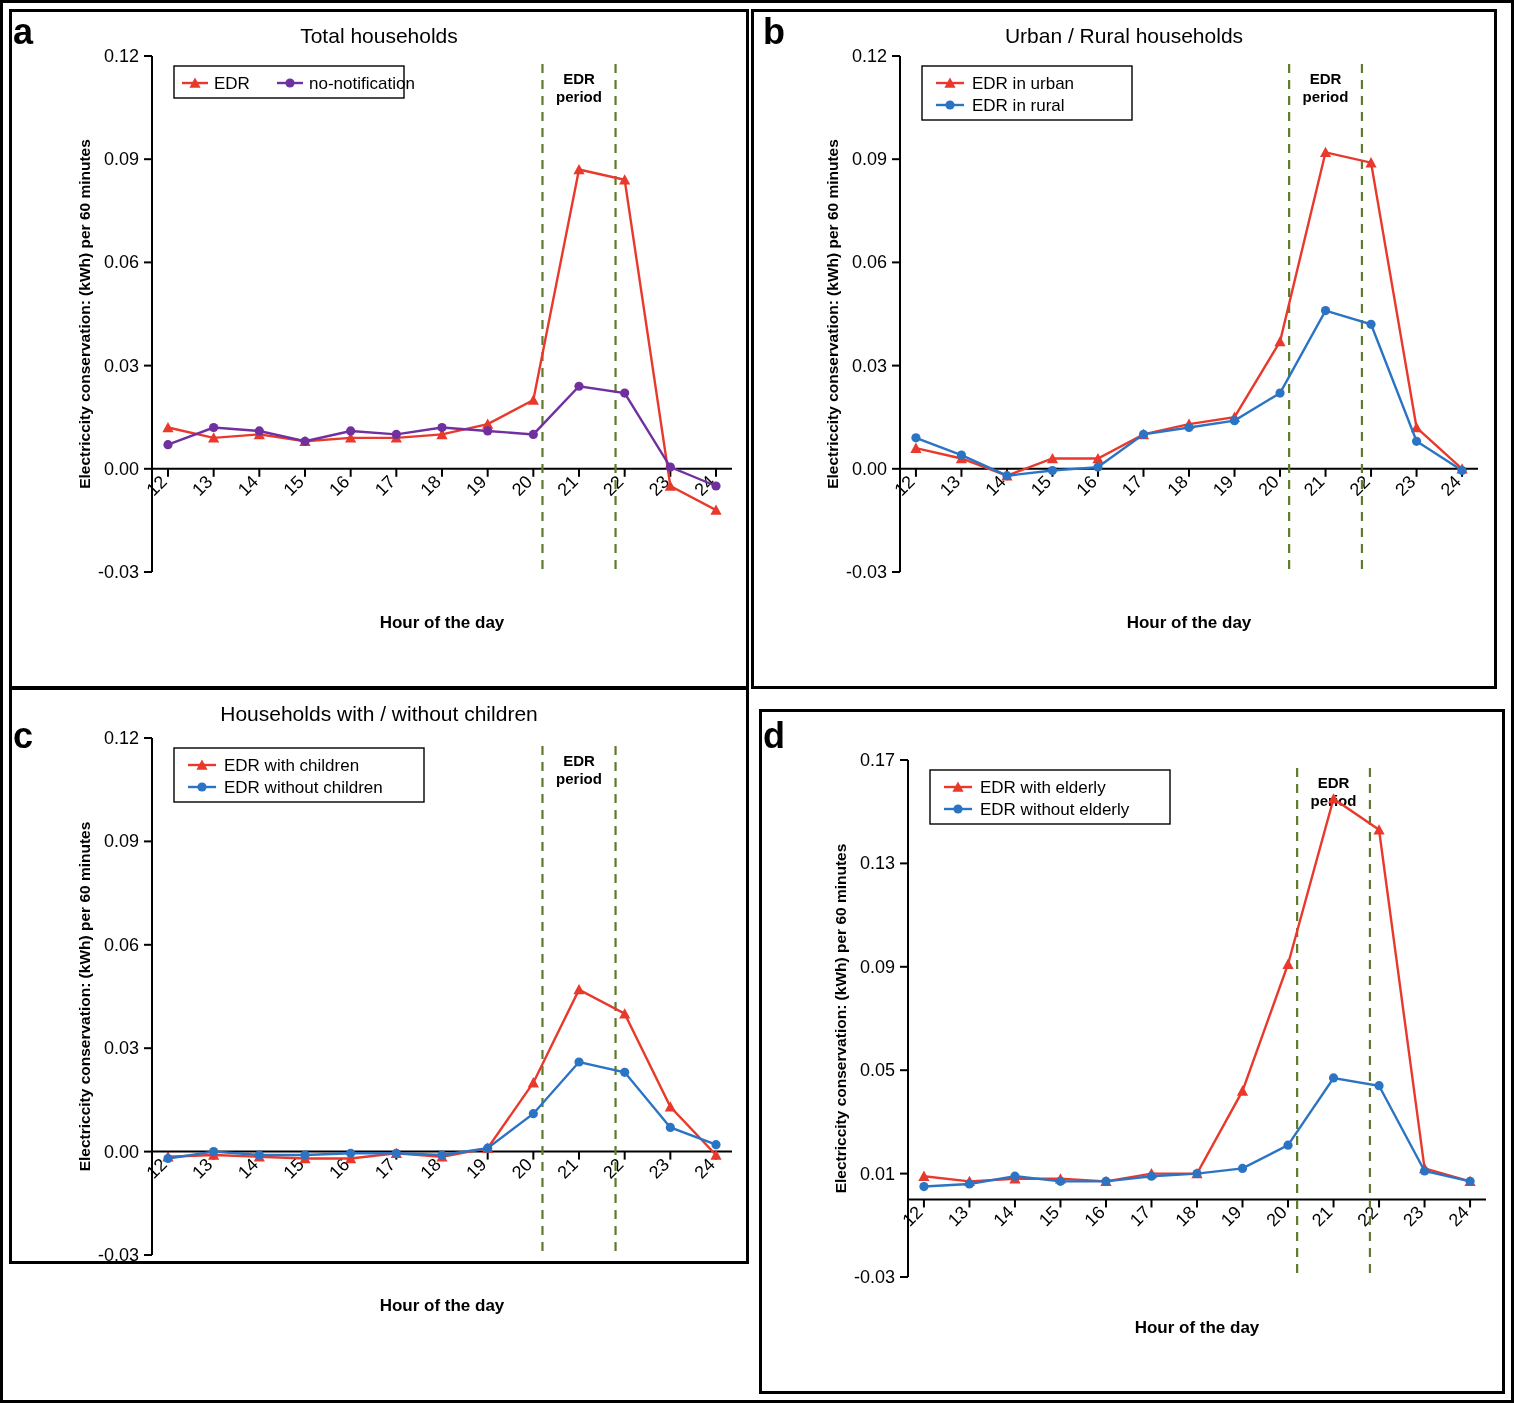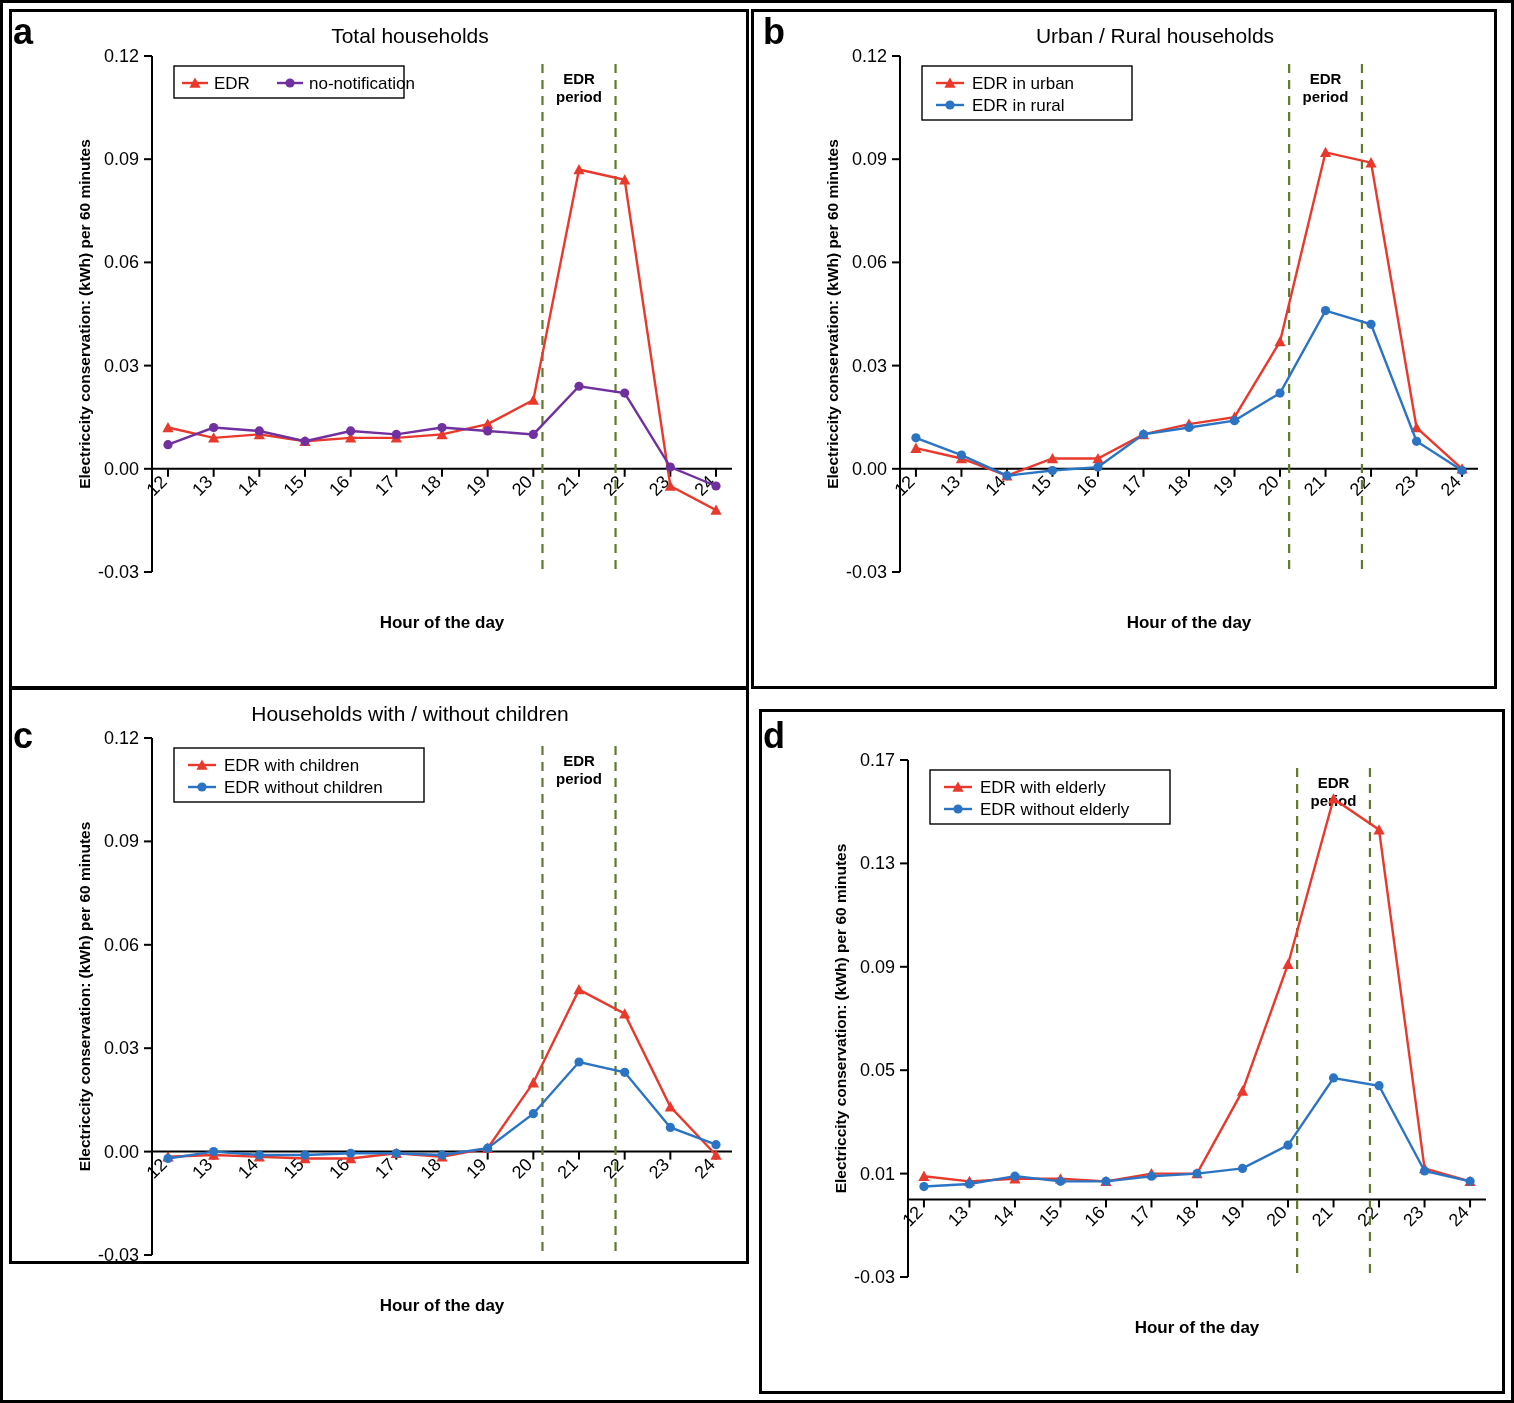--- a/index.html
+++ b/index.html
@@ -40,21 +40,20 @@
   .letter-d { left: 760px; top: 712px; }
 
   .chart-title {
     position: absolute;
     top: 12px;
     left: 0;
     width: 100%;
     text-align: center;
     font-size: 21px;
     color: #000;
-    margin-left: 31px;
   }
 
   .plot-wrap {
     position: absolute;
     left: 0; top: 0; right: 0; bottom: 0;
   }
 
   svg.chart { display: block; }
 
   .axis-line { stroke: #000; stroke-width: 2; }

